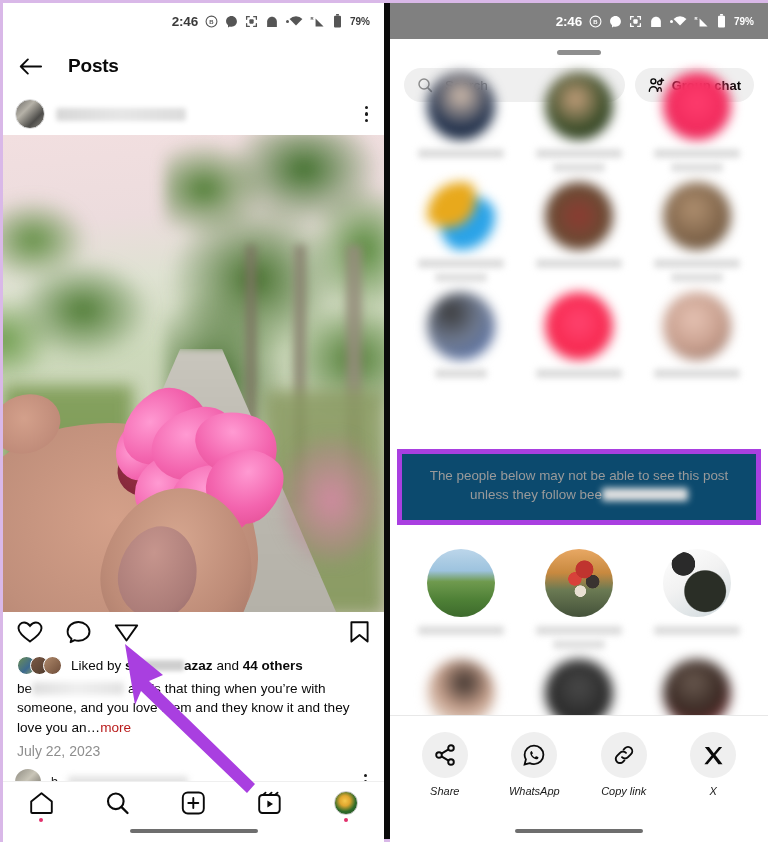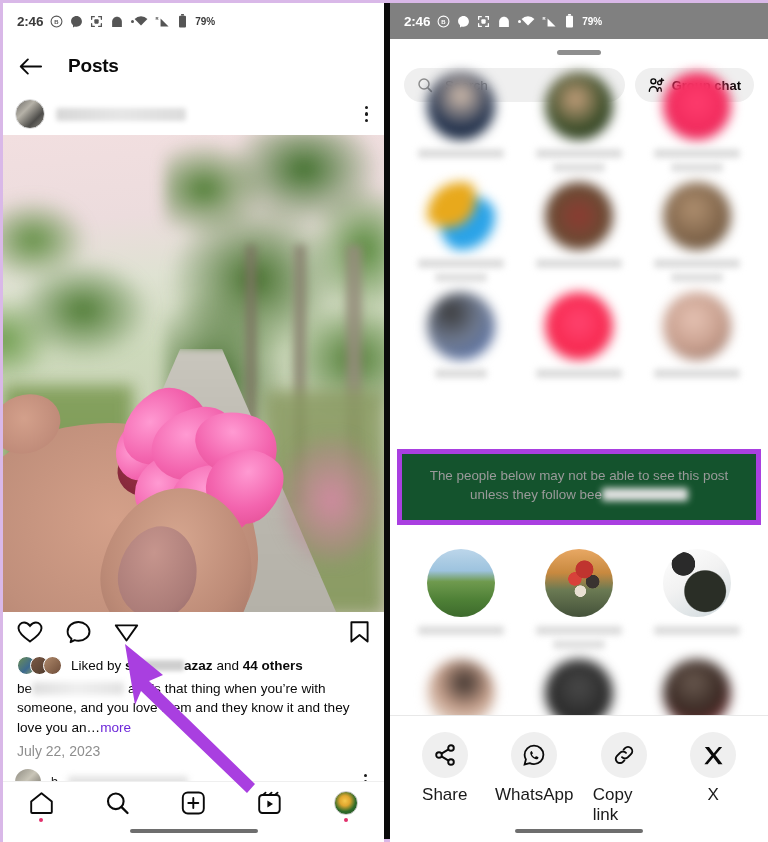--- a/index.html
+++ b/index.html
@@ -9,21 +9,21 @@
   .stage { position:relative; width:768px; height:842px; background:#0a0a0a;
            border:3px solid #d9b8e8; }
 
   
   .phone { position:absolute; top:0; height:842px; overflow:hidden; background:#fff; }
   .phone-left  { left:0;   width:381px; }
   .phone-right { left:387px; width:378px; }
 
   
   .statusbar { height:36px; display:flex; align-items:center;
-               justify-content:flex-start; padding:0 14px; font-size:13px;
+               justify-content:flex-end; padding:0 14px; font-size:13px;
                font-weight:600; color:#3b3b3b; }
   .sb-left, .sb-right { display:flex; align-items:center; gap:7px; }
   .sb-time { font-size:13.5px; font-weight:700; letter-spacing:-.2px; }
   .sb-ico { display:inline-flex; align-items:center; }
   .dotico { width:3px; height:3px; background:#555; border-radius:50%; display:inline-block; }
   .batpct { font-size:10px; font-weight:700; margin-left:1px; }
 
   .statusbar.dark { background:#808080; color:#fff; }
   .statusbar.dark .dotico { background:#fff; }
 
@@ -126,21 +126,21 @@
   .lb-a3 { background:linear-gradient(135deg,#b08a6b,#6d4c39); }
   .lb-text { font-size:13.5px; color:#0a0a0a; }
   .lb-text b { font-weight:700; }
   .lb-blur { display:inline-block; width:44px; height:11px; vertical-align:-1px;
              background:#cfcfcf; filter:blur(2.2px); border-radius:2px; }
 
   .caption { padding:4px 14px 0; font-size:13.6px; line-height:1.42; color:#0a0a0a; }
   .cap-blur { display:inline-block; width:92px; height:13px; vertical-align:-2px;
               background:linear-gradient(90deg,#dedede,#efefef,#e2e2e2); filter:blur(3px);
               border-radius:2px; }
-  .cap-more { color:#6d28d9; }
+  .cap-more { color:#b91c1c; }
   .post-date { padding:6px 14px 0; font-size:14px; color:#8e8e8e; }
 
   .comment-row { display:flex; align-items:center; gap:10px; padding:10px 12px 0; }
   .cr-avatar { width:26px; height:26px; border-radius:50%; flex:none;
                background:linear-gradient(135deg,#8d8a80,#c9c5b8 45%,#605d55); }
   .cr-txt { font-size:12.5px; color:#222; }
   .cr-blur { display:inline-block; width:120px; height:12px; vertical-align:-2px;
              background:#e3e3e3; filter:blur(3px); border-radius:2px; }
   .cr-more { margin-left:auto; display:flex; flex-direction:column; gap:3px; padding-right:5px; }
   .cr-more i { width:3.2px; height:3.2px; background:#1a1a1a; border-radius:50%; display:block; }
@@ -177,33 +177,33 @@
   .pav { width:68px; height:68px; border-radius:50%; filter:blur(6px); }
   .pav.sharp { filter:none; }
   .pname { width:70px; height:9px; margin-top:9px; border-radius:3px;
            background:#dcdcdc; filter:blur(3.2px); }
   .pname.w2 { width:86px; }
   .pname.sm { width:52px; }
   .pname2 { width:52px; height:9px; margin-top:5px; border-radius:3px;
             background:#dfdfdf; filter:blur(3.2px); }
 
   .notice-wrap { position:absolute; left:7px; right:7px; top:410px;
-                 border:5px solid #a93fe0; background:#14532d; }
+                 border:5px solid #a93fe0; background:#0c4a6e; }
   .notice { padding:13px 18px 16px; text-align:center; font-size:13.4px;
             color:#9a9a9a; line-height:1.38; }
   .nt-blur { display:inline-block; width:86px; height:13px; vertical-align:-2px;
              background:#e2e2e2; filter:blur(3.5px); border-radius:2px; }
 
   .sharebar { position:absolute; left:0; bottom:0; width:100%; height:130px;
               background:#fff; border-top:1px solid #e8e8e8; padding-top:16px; }
   .share-items { display:flex; justify-content:space-around; padding:0 10px; }
   .share-item { display:flex; flex-direction:column; align-items:center; gap:7px; width:62px; }
   .share-circle { width:46px; height:46px; border-radius:50%; background:#efefef;
                   display:flex; align-items:center; justify-content:center; }
-  .share-label { font-size:17px; color:#1a1a1a; }
+  .share-label { font-size:11px; color:#1a1a1a;font-style:italic; }
 
   
   .arrow { position:absolute; left:0; top:0; width:381px; height:842px;
            pointer-events:none; }
 
   svg { display:block; }
 </style>
 </head>
 <body>
 

